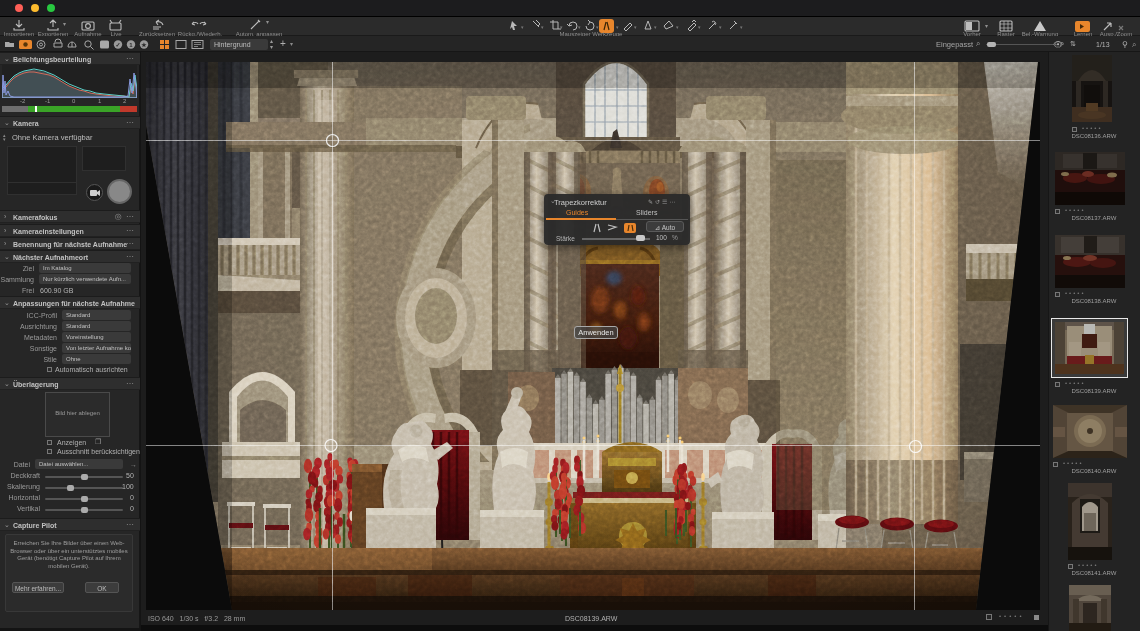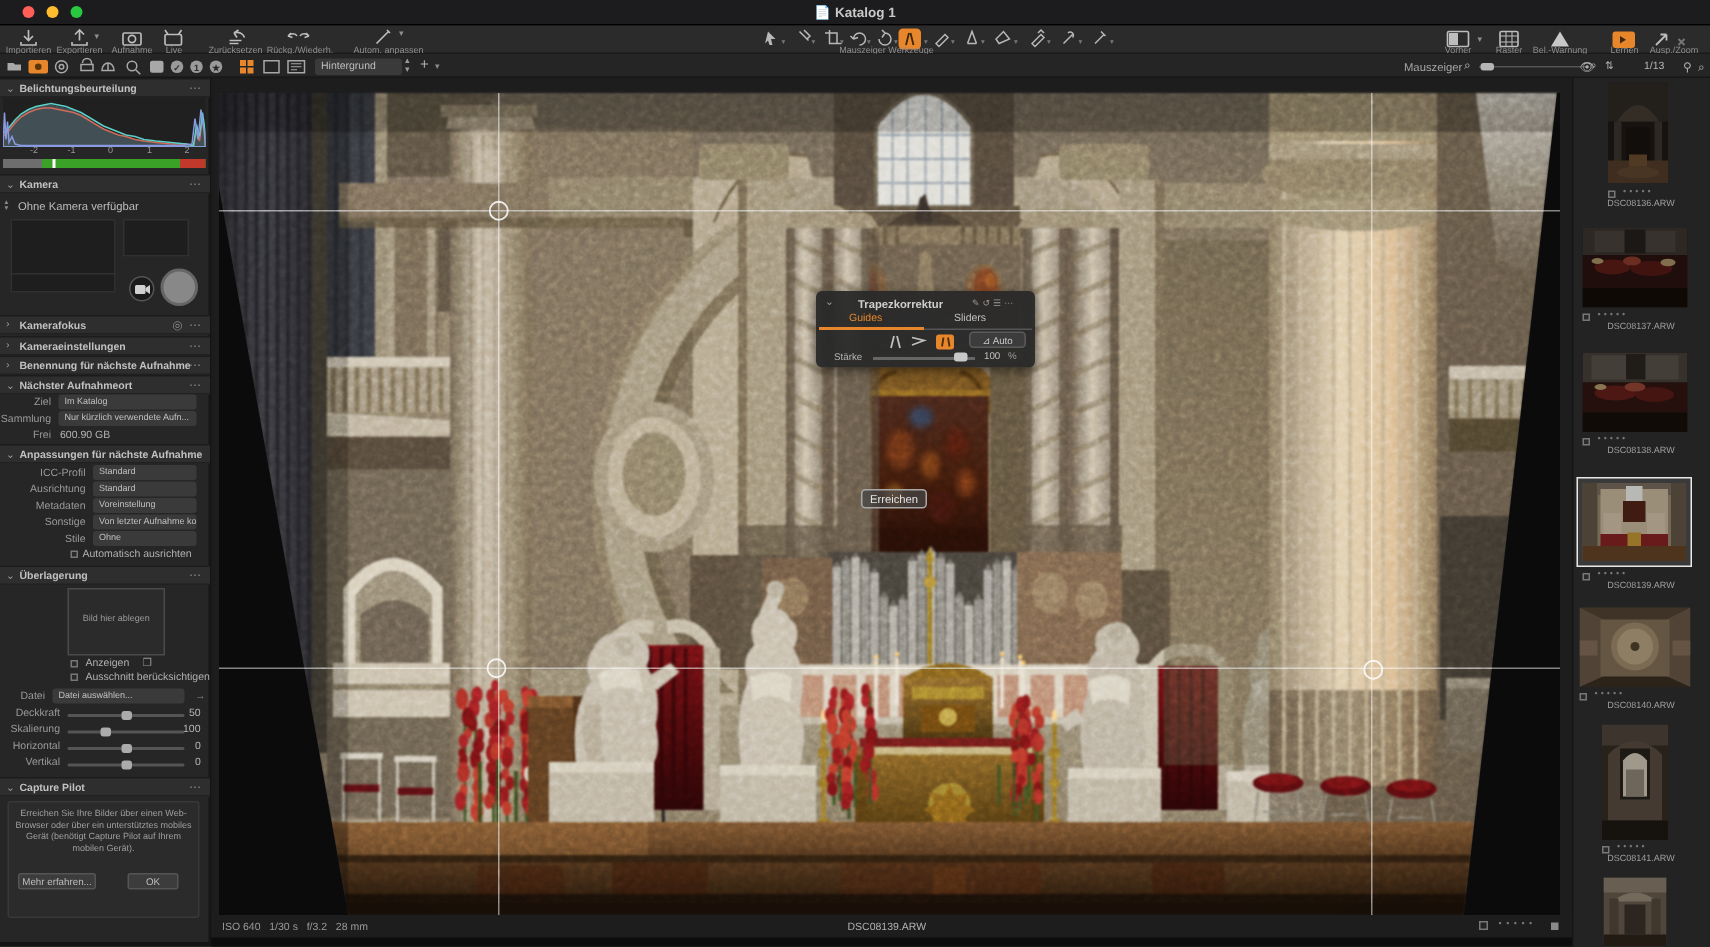--- a/index.html
+++ b/index.html
@@ -37,21 +37,20 @@
 .fcheck{position:absolute;width:5px;height:5px;border:1px solid #777;background:#2a2a2a;}
 </style>
 </head>
 <body>
 <div id="app">
 
   <div id="titlebar" class="abs"></div>
   <div class="abs tl" style="left:15px;background:#ff5f57;"></div>
   <div class="abs tl" style="left:31px;background:#febc2e;"></div>
   <div class="abs tl" style="left:47px;background:#28c840;"></div>
-  <div id="titletext" class="abs">📄 Katalog 1</div>
 
   <div id="toolbar" class="abs"></div>
   <div id="toolbar2" class="abs"></div>
   <div id="tbicons" class="abs" style="left:0;top:17px;width:1140px;height:19px;">
     <svg class="abs" style="left:0;top:0;" width="1140" height="19" viewBox="0 0 1140 19">
       <g stroke="#bdbdbd" stroke-width="1.1" fill="none">
 
         <path d="M19 3v7 M16 7l3 3 3-3 M14 11v2h10v-2"></path>
 
         <path d="M53 10V3 M50 6l3-3 3 3 M48 11v2h10v-2"></path>
@@ -178,21 +177,21 @@
         <rect x="176" y="4.5" width="10" height="8"></rect>
         <rect x="192" y="4.5" width="11" height="8"></rect>
           <path d="M194 6.5h7M194 8.5h7M194 10.5h4" stroke-width=".7"></path>
       </g>
     </svg>
     <div class="abs" style="left:210px;top:3px;width:58px;height:11px;background:#3a3a3a;border-radius:2px;color:#bdbdbd;font-size:7px;line-height:11px;padding-left:4px;">Hintergrund</div>
     <div class="abs" style="left:270px;top:2px;color:#9a9a9a;font-size:6px;line-height:6px;">▴<br>▾</div>
     <div class="abs" style="left:280px;top:2px;color:#b0b0b0;font-size:10px;">+</div>
     <div class="abs" style="left:290px;top:4px;color:#8a8a8a;font-size:6px;">▾</div>
 
-    <div class="abs" style="left:936px;top:4px;color:#a5a5a5;font-size:7.5px;">Mauszeiger</div>
+    <div class="abs" style="left:936px;top:4px;color:#a5a5a5;font-size:7.5px;">Eingepasst</div>
     <div class="abs" style="left:976px;top:3px;color:#b5b5b5;font-size:8px;">⌕</div>
     <div class="abs" style="left:986px;top:8px;width:72px;height:1px;background:#555;"></div>
     <div class="abs" style="left:987px;top:6px;width:9px;height:5px;background:#b5b5b5;border-radius:2px;"></div>
     <div class="abs" style="left:1060px;top:3px;color:#b5b5b5;font-size:8px;">⌕</div>
   </div>
 
   <div id="lpanel" class="abs"></div>
   <div id="lp" class="abs" style="left:0;top:52px;width:140px;height:579px;">
 
     <div class="sect" style="top:0px;">
@@ -1063,41 +1062,41 @@
   <svg class="abs" style="left:141px;top:52px;mix-blend-mode:overlay;opacity:.55;clip-path:polygon(5px 10px,897px 10px,835px 558px,91px 558px,5px 73px);" width="907" height="573">
     <filter id="nz">
         <feTurbulence type="fractalNoise" baseFrequency="0.22" numOctaves="3" stitchTiles="stitch"></feTurbulence>
         <feColorMatrix type="saturate" values="0"></feColorMatrix>
       </filter>
     <rect width="907" height="500" y="0" filter="url(#nz)"></rect>
   </svg>
 
   <div class="abs" style="left:544px;top:194px;width:146px;height:51px;background:rgba(42,42,42,0.96);border-radius:4px;box-shadow:0 2px 8px rgba(0,0,0,0.5);">
     <div class="abs" style="left:6px;top:3px;color:#9a9a9a;font-size:7px;">⌄</div>
-    <div class="abs" style="left:28px;top:4px;color:#cfcfcf;font-size:7.5px;font-weight:bold;">Trapezkorrektur</div>
+    <div class="abs" style="left:10px;top:4px;color:#cfcfcf;font-size:7.5px;font-weight:normal;">Trapezkorrektur</div>
     <div class="abs" style="left:104px;top:4px;color:#9a9a9a;font-size:6px;letter-spacing:2px;">✎↺☰⋯</div>
     <div class="abs" style="left:22px;top:15px;color:#e8862c;font-size:7px;">Guides</div>
     <div class="abs" style="left:92px;top:15px;color:#c0c0c0;font-size:7px;">Sliders</div>
     <div class="abs" style="left:2px;top:24px;width:70px;height:2px;background:#e8862c;"></div>
     <div class="abs" style="left:72px;top:25px;width:72px;height:1px;background:#555;"></div>
     <svg class="abs" style="left:48px;top:28px;" width="50" height="12" viewBox="0 0 50 12">
       <path d="M2 10L4 2 M8 10L6 2" stroke="#c0c0c0" stroke-width="1.2" fill="none"></path>
       <path d="M16 3l8 2-8 3" stroke="#c0c0c0" stroke-width="1.2" fill="none"></path>
       <rect x="32" y="1" width="12" height="10" rx="2" fill="#e8862c"></rect>
       <path d="M36 9l1-6 M41 9l-1-6" stroke="#4a2c08" stroke-width="1.2" fill="none"></path>
     </svg>
     <div class="abs" style="left:102px;top:27px;width:38px;height:11px;background:#3c3c3c;border:1px solid #5a5a5a;border-radius:3px;color:#c8c8c8;font-size:6.5px;text-align:center;line-height:11px;">⊿ Auto</div>
     <div class="abs" style="left:12px;top:41px;color:#b5b5b5;font-size:6.5px;">Stärke</div>
     <div class="abs" style="left:38px;top:44px;width:68px;height:1.5px;background:#666;"></div>
     <div class="abs" style="left:92px;top:41px;width:9px;height:6px;background:#c8c8c8;border-radius:2px;"></div>
     <div class="abs" style="left:112px;top:40px;color:#c0c0c0;font-size:6.5px;">100</div>
     <div class="abs" style="left:128px;top:40px;color:#9a9a9a;font-size:6.5px;">%</div>
   </div>
 
-  <div class="abs" style="left:574px;top:326px;width:44px;height:13px;background:rgba(70,70,70,0.75);border:1px solid #a8a8a8;border-radius:3px;color:#e5e5e5;font-size:7.5px;text-align:center;line-height:12px;">Erreichen</div>
+  <div class="abs" style="left:574px;top:326px;width:44px;height:13px;background:rgba(70,70,70,0.75);border:1px solid #a8a8a8;border-radius:3px;color:#e5e5e5;font-size:7.5px;text-align:center;line-height:12px;">Anwenden</div>
   </div>
   <div id="statusbar" class="abs">
     <span class="abs" style="left:7px;top:5px;">ISO 640&nbsp;&nbsp;&nbsp;1/30 s&nbsp;&nbsp;&nbsp;f/3.2&nbsp;&nbsp;&nbsp;28 mm</span>
     <span class="abs" style="left:424px;top:5px;color:#b0b0b0;">DSC08139.ARW</span>
     <span class="abs" style="left:845px;top:4px;width:6px;height:6px;border:1px solid #777;background:#242424;"></span>
     <span class="abs" style="left:858px;top:3px;color:#787878;font-size:6px;letter-spacing:3px;">•••••</span>
     <span class="abs" style="left:893px;top:5px;width:5px;height:5px;background:#8a8a8a;"></span>
   </div>
 
   <div class="abs" style="left:141px;top:625px;width:907px;height:6px;background:#0d0d0d;"></div>

